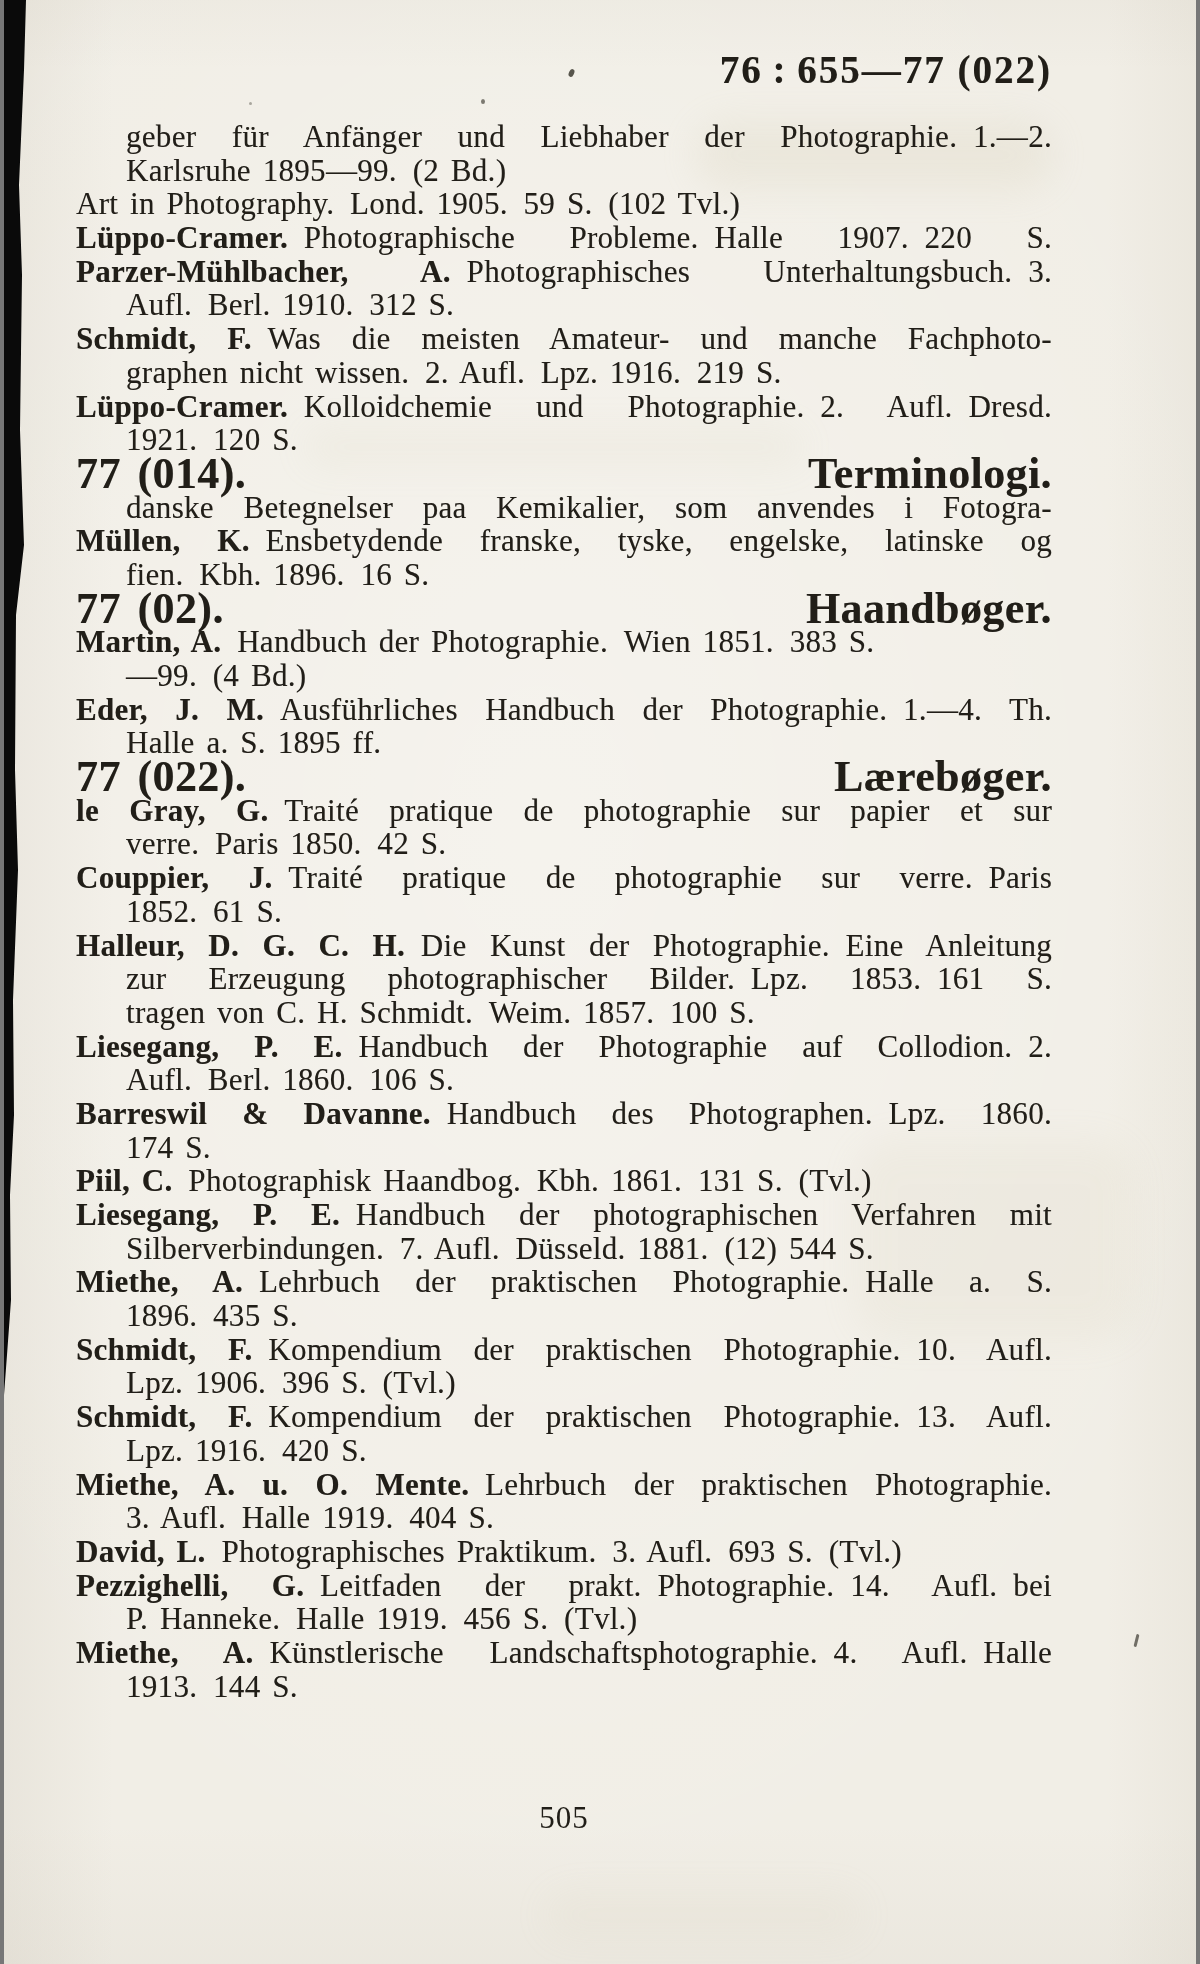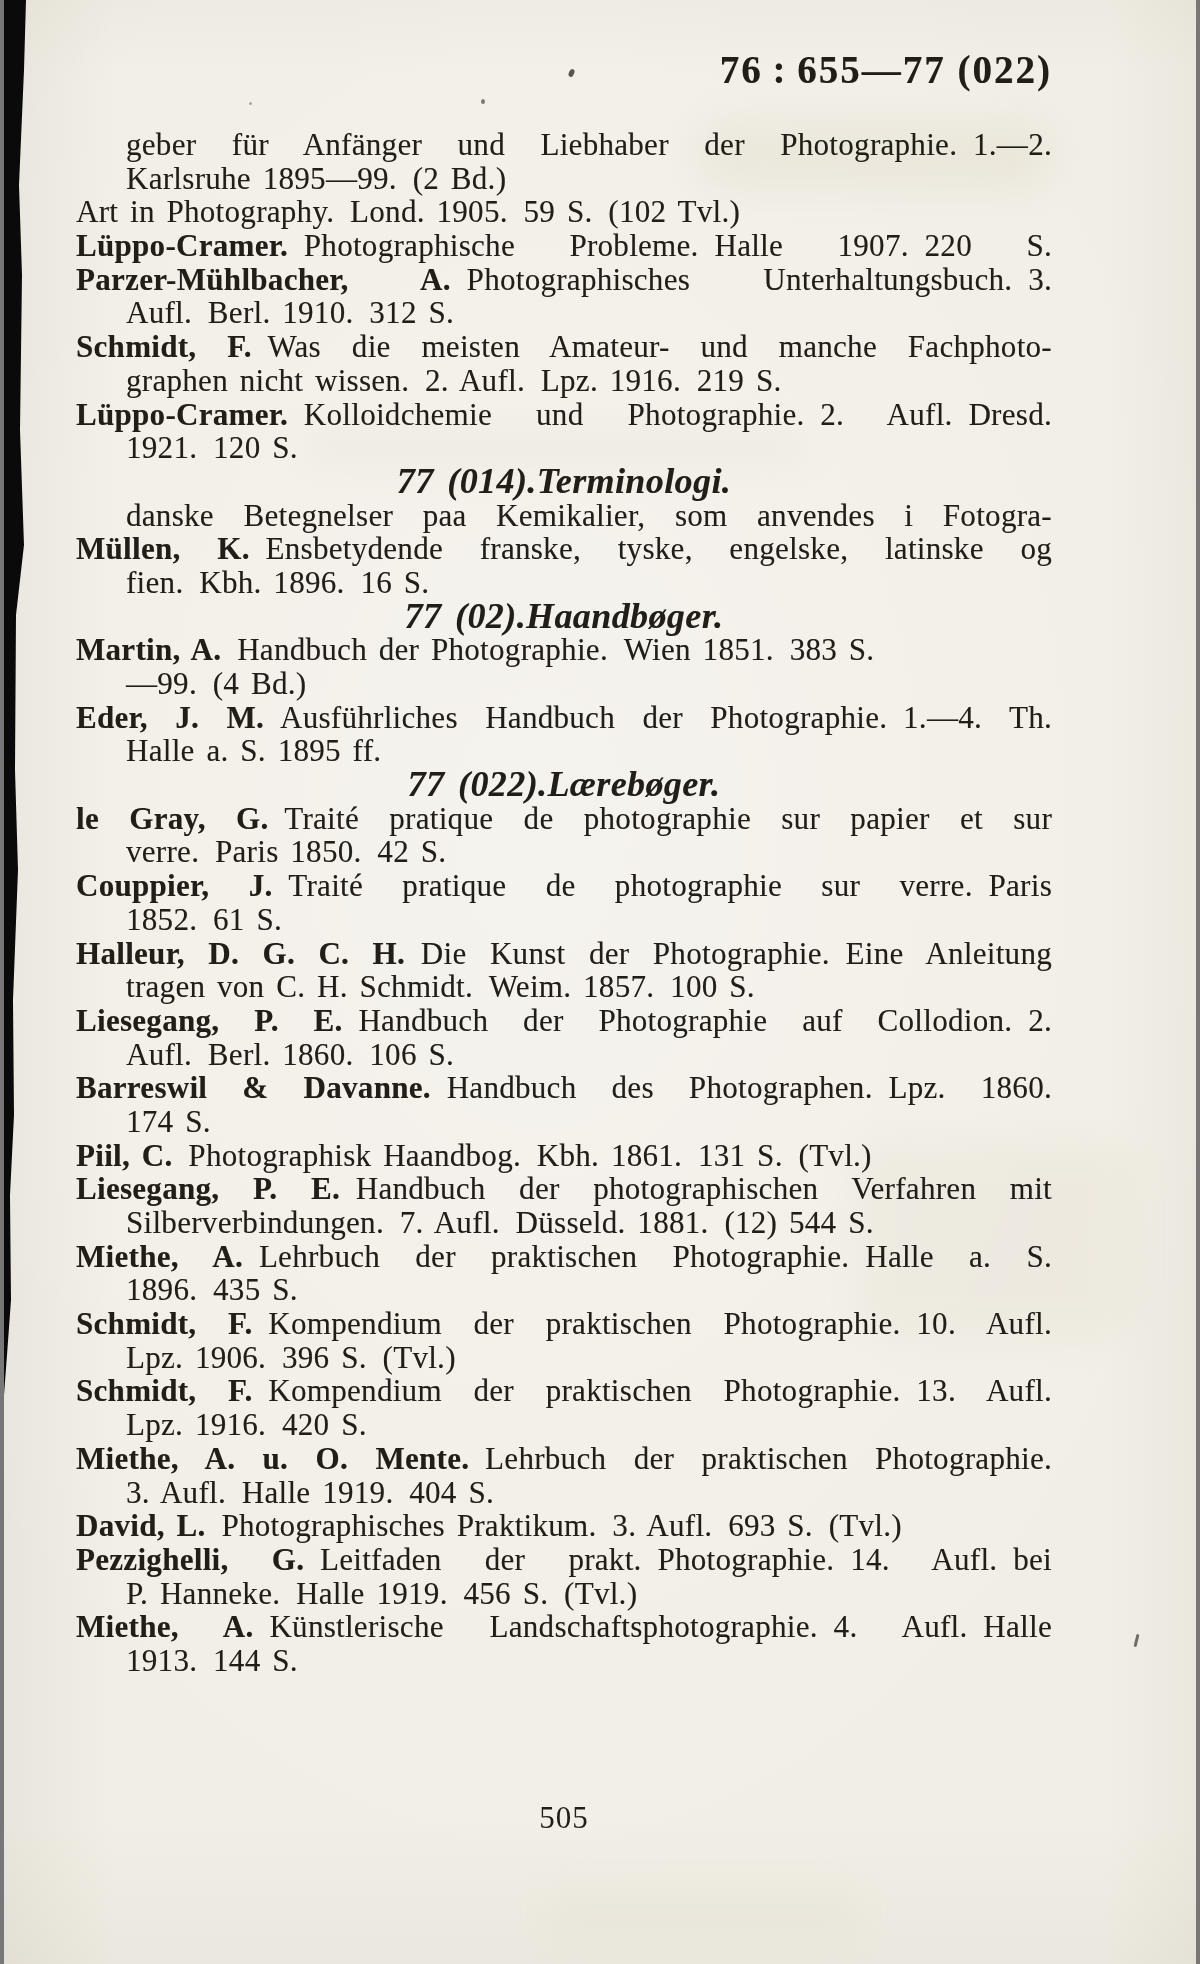--- a/index.html
+++ b/index.html
@@ -33,40 +33,39 @@
     top: 48px; left: 72px; width: 976px;
     text-align: right;
     font-weight: bold;
     font-size: 39px;
     line-height: 44px;
     letter-spacing: 2px;
     text-shadow: 0.3px 0.3px 0 rgba(25,22,16,0.45);
   }
   .text-column {
     position: absolute;
-    left: 72px; top: 128px; width: 976px;
+    left: 72px; top: 120px; width: 976px;
   }
   .row {
     height: 33.7px;
     line-height: 33.7px;
     font-size: 31px;
     letter-spacing: 0.3px;
     word-spacing: 0.12em;
     text-shadow: 0.25px 0.25px 0 rgba(30,27,20,0.35);
   }
   .row.ind { padding-left: 50px; }
   .row.j { text-align: justify; text-align-last: justify; }
   .row b { font-weight: bold; }
   .row.section {
     display: flex;
-    justify-content: center;
+    justify-content: space-between;
     font-weight: bold;
-    font-size: 36px;
+    font-size: 44px;
     letter-spacing: 0.4px;
-    font-style: italic;
   }
   .page-number {
     position: absolute;
     top: 1800px; left: 72px; width: 976px;
     text-align: center;
     font-size: 31px;
     letter-spacing: 1px;
   }
   .ghost {
     position: absolute;
@@ -131,20 +130,21 @@
       <div class="row ind">Halle a. S. 1895 ff.</div>
       <div class="row section">
         <span>77 (022).</span>
         <span>Lærebøger.</span>
       </div>
       <div class="row j"><b>le Gray, G.</b> Traité pratique de photographie sur papier et sur</div>
       <div class="row ind">verre. Paris 1850. 42 S.</div>
       <div class="row j"><b>Couppier, J.</b> Traité pratique de photographie sur verre. Paris</div>
       <div class="row ind">1852. 61 S.</div>
       <div class="row j"><b>Halleur, D. G. C. H.</b> Die Kunst der Photographie. Eine Anleitung</div>
+      <div class="row ind j">zur Erzeugung photographischer Bilder. Lpz. 1853. 161 S.</div>
       <div class="row ind">tragen von C. H. Schmidt. Weim. 1857. 100 S.</div>
       <div class="row j"><b>Liesegang, P. E.</b> Handbuch der Photographie auf Collodion. 2.</div>
       <div class="row ind">Aufl. Berl. 1860. 106 S.</div>
       <div class="row j"><b>Barreswil &amp; Davanne.</b> Handbuch des Photographen. Lpz. 1860.</div>
       <div class="row ind">174 S.</div>
       <div class="row"><b>Piil, C.</b> Photographisk Haandbog. Kbh. 1861. 131 S. (Tvl.)</div>
       <div class="row j"><b>Liesegang, P. E.</b> Handbuch der photographischen Verfahren mit</div>
       <div class="row ind">Silberverbindungen. 7. Aufl. Düsseld. 1881. (12) 544 S.</div>
       <div class="row j"><b>Miethe, A.</b> Lehrbuch der praktischen Photographie. Halle a. S.</div>
       <div class="row ind">1896. 435 S.</div>

